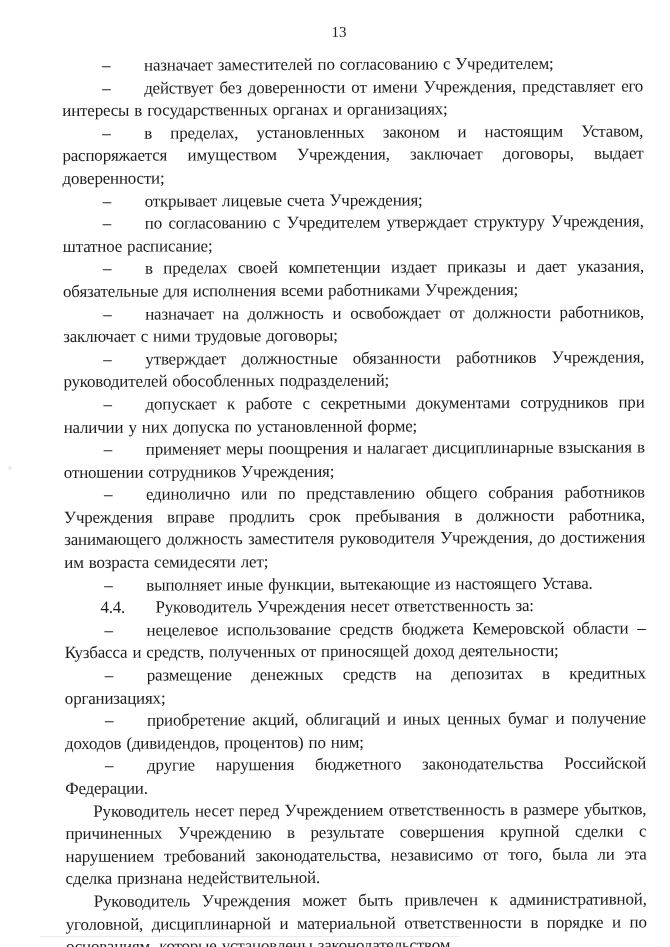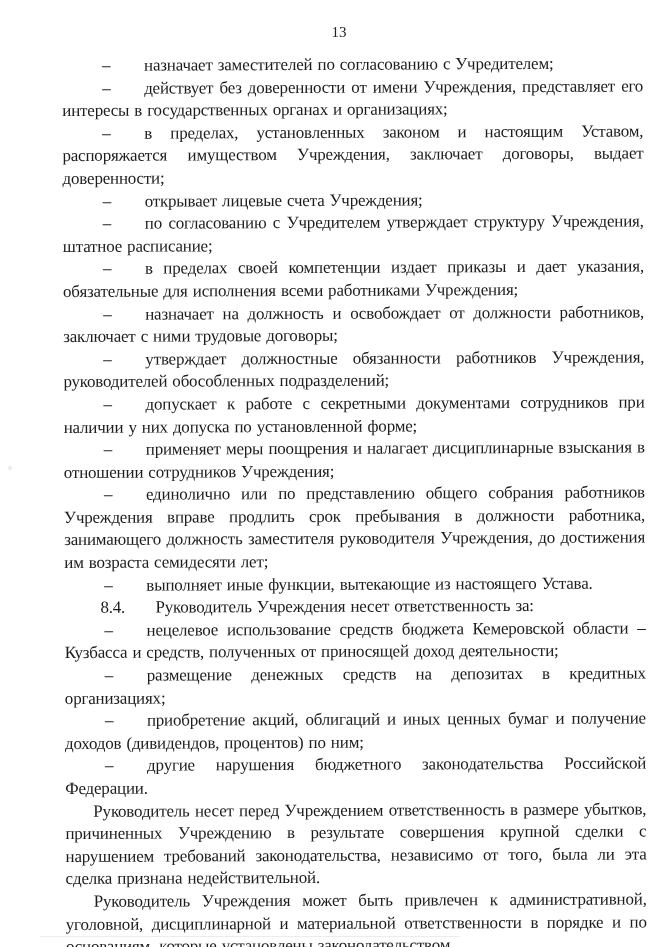--- a/index.html
+++ b/index.html
@@ -96,21 +96,21 @@
     <p class="para p-bullet"><span class="marker">–</span><span>утверждает должностные обязанности работников Учреждения, руководителей обособленных подразделений;</span></p>
 
     <p class="para p-bullet"><span class="marker">–</span><span>допускает к работе с секретными документами сотрудников при наличии у них допуска по установленной форме;</span></p>
 
     <p class="para p-bullet"><span class="marker">–</span><span>применяет меры поощрения и налагает дисциплинарные взыскания в отношении сотрудников Учреждения;</span></p>
 
     <p class="para p-bullet"><span class="marker">–</span><span>единолично или по представлению общего собрания работников Учреждения вправе продлить срок пребывания в должности работника, занимающего должность заместителя руководителя Учреждения, до достижения им возраста семидесяти лет;</span></p>
 
     <p class="para p-bullet"><span class="marker">–</span><span>выполняет иные функции, вытекающие из настоящего Устава.</span></p>
 
-    <p class="para p-num"><span class="marker">8.4.</span><span>Руководитель Учреждения несет ответственность за:</span></p>
+    <p class="para p-num"><span class="marker">4.4.</span><span>Руководитель Учреждения несет ответственность за:</span></p>
 
     <p class="para p-bullet"><span class="marker">–</span><span>нецелевое использование средств бюджета Кемеровской области – Кузбасса и средств, полученных от приносящей доход деятельности;</span></p>
 
     <p class="para p-bullet"><span class="marker">–</span><span>размещение денежных средств на депозитах в кредитных организациях;</span></p>
 
     <p class="para p-bullet"><span class="marker">–</span><span>приобретение акций, облигаций и иных ценных бумаг и получение доходов (дивидендов, процентов) по ним;</span></p>
 
     <p class="para p-bullet"><span class="marker">–</span><span>другие нарушения бюджетного законодательства Российской Федерации.</span></p>
 
     <p class="para p-plain"><span>Руководитель несет перед Учреждением ответственность в размере убытков, причиненных Учреждению в результате совершения крупной сделки с нарушением требований законодательства, независимо от того, была ли эта сделка признана недействительной.</span></p>

